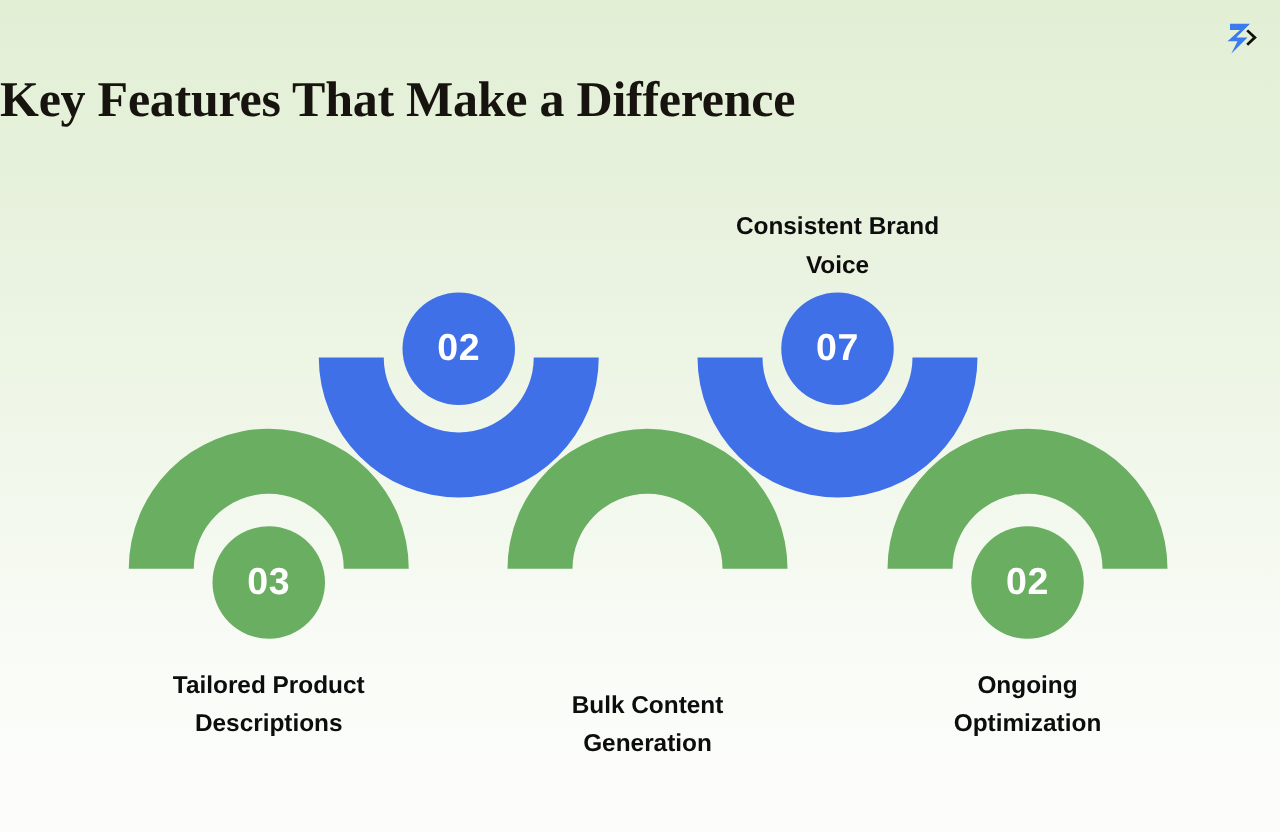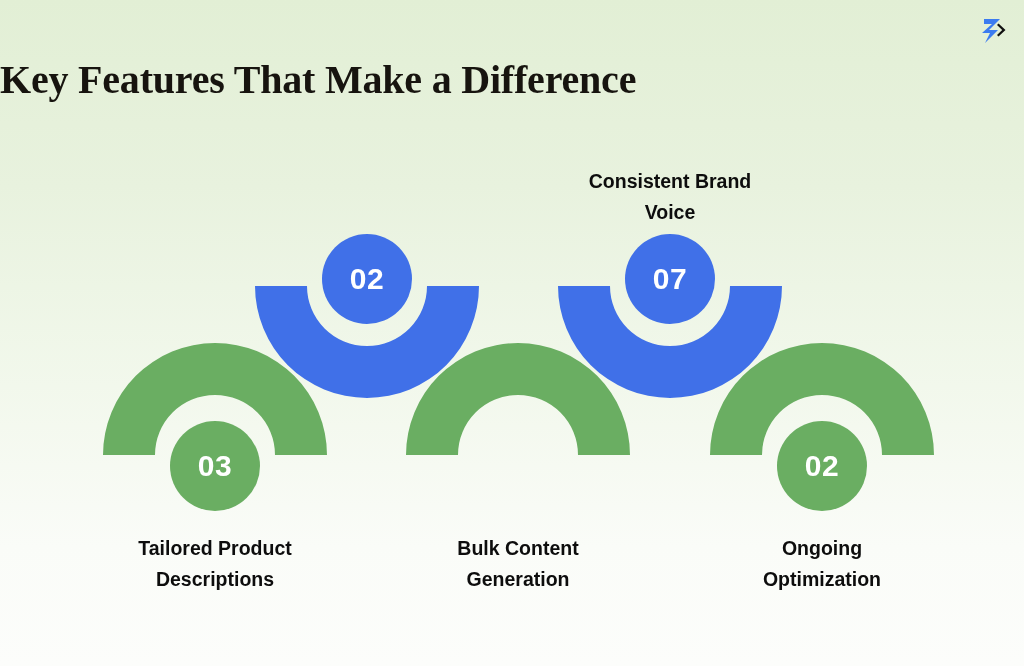--- a/index.html
+++ b/index.html
@@ -123,21 +123,21 @@
   </div>
 
   <div class="num-circle" style="left:777px; top:421px; background:#6aae62;">
     <span>02</span>
   </div>
 
   <div class="caption caption-bottom" style="left:65px; top:533px;">Tailored Product
 Descriptions</div>
 
 
-  <div class="caption caption-bottom" style="left:368px; top:533px;">Bulk Content
+  <div class="caption caption-bottom" style="left:368px; top:549px;">Bulk Content
 Generation</div>
 
   <div class="caption caption-top" style="left:520px; top:166px;">Consistent Brand
 Voice</div>
 
   <div class="caption caption-bottom" style="left:672px; top:533px;">Ongoing
 Optimization</div>
 
 </div>
 

